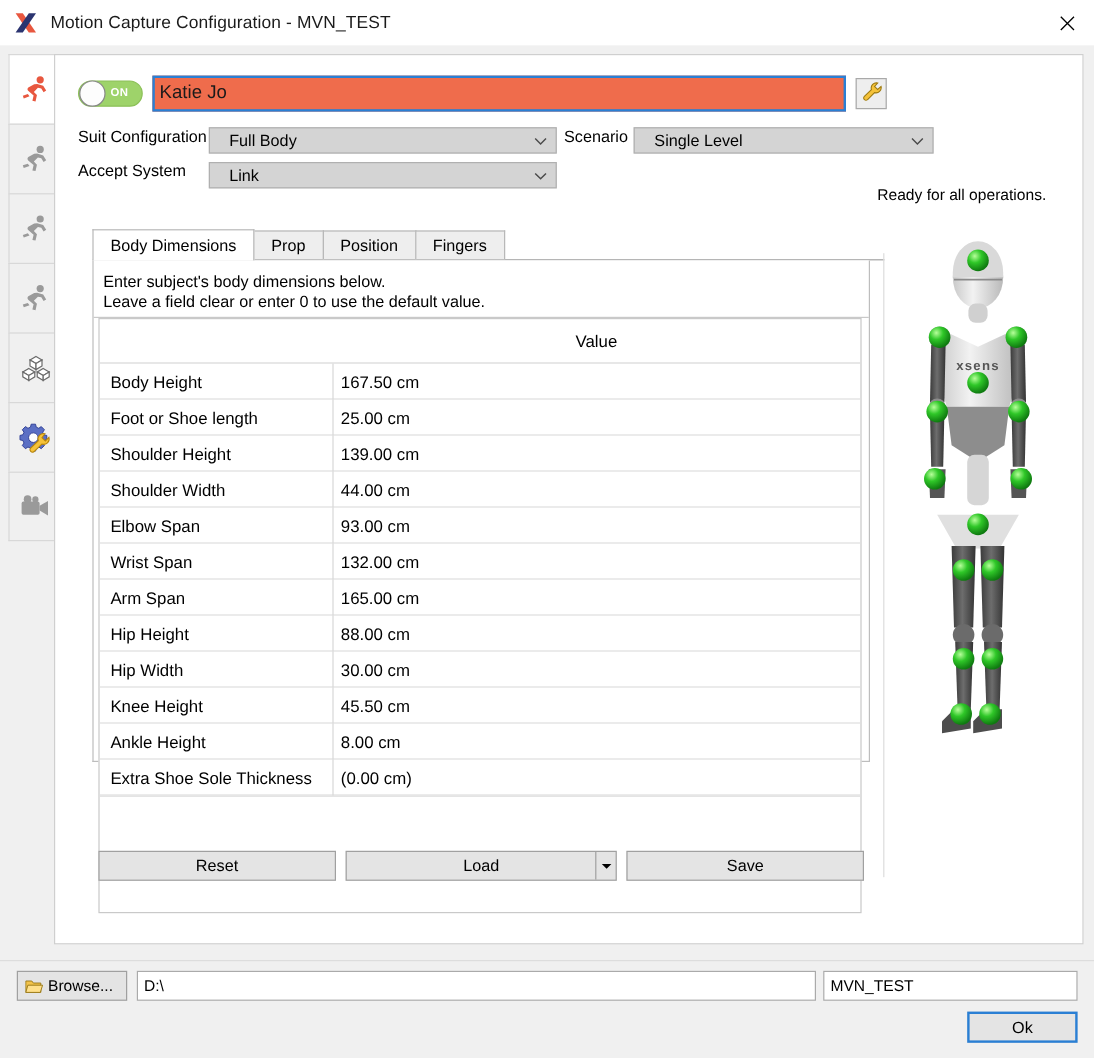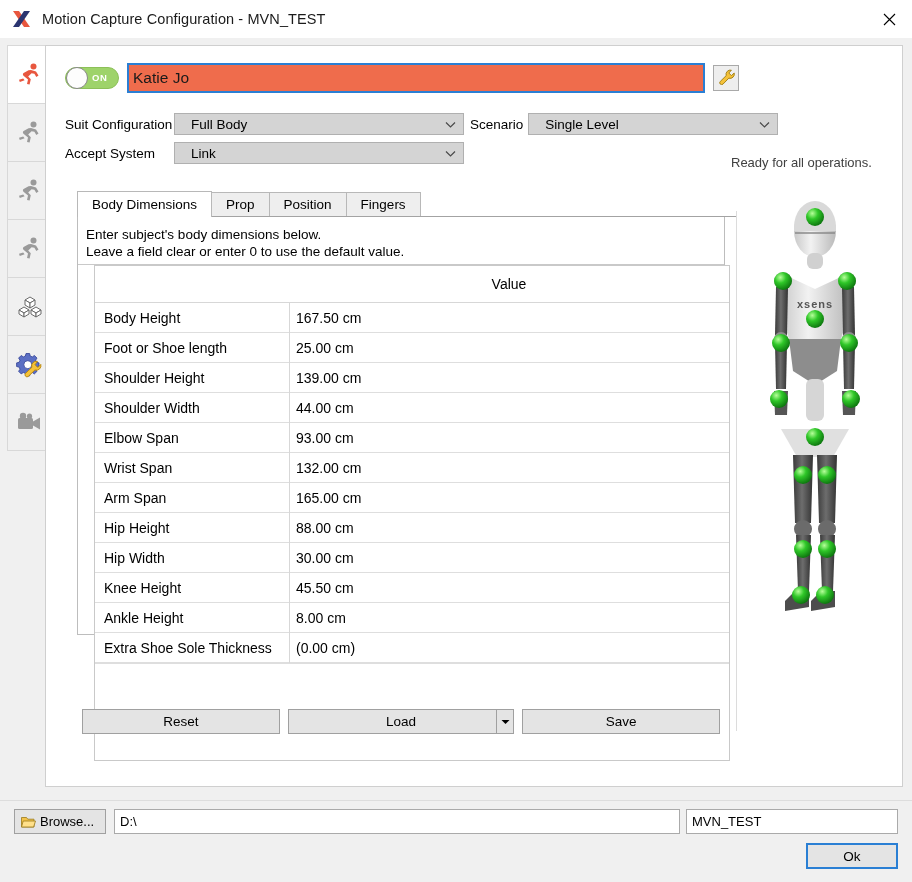--- a/index.html
+++ b/index.html
@@ -137,21 +137,21 @@
     background: #eeeeee;
     border: 1px solid #a9a9a9;
     display: flex; align-items: center; justify-content: center;
     cursor: default; flex: none;
   }
 
   
   .cfgrow {
     position: absolute; left: 0;
     height: 36px;
-    display: flex; align-items: center;
+    display: flex; 
   }
   .cfgrow.r1 { top: 45px; }
   .cfgrow.r2 { top: 74px; }
   .cfg-label {
     font-size: 13.5px; color: #000;
     white-space: nowrap;
   }
   .combo {
     height: 22px;
     background: #d4d4d4;
@@ -163,21 +163,21 @@
     cursor: default;
   }
   .combo .chev {
     position: absolute; right: 7px; top: 50%;
     transform: translateY(-50%);
   }
 
   .statustext {
     position: absolute;
     left: 666px; top: 94px;
-    font-size: 13px; color: #404040;
+    font-size: 13px; color: #000000;
     white-space: nowrap;
   }
 
   
   .tabstrip {
     position: absolute; left: 12px; top: 132px;
     width: 660px; height: 24px;
     display: flex; align-items: flex-end;
     border-bottom: 1px solid #a3a3a3;
   }
@@ -215,21 +215,20 @@
     padding: 5px 8px 0 8px;
     font-size: 13.5px; line-height: 17px; color: #000;
   }
 
   .tbl {
     position: absolute;
     left: 4px; top: 48px;
     width: 636px;
     border: 1px solid #c9c9c9;
     background: #fff;
-    margin-left: 12px;
   }
   .tbl-head {
     height: 37px;
     display: flex; align-items: center;
     border-bottom: 1px solid #d7d7d7;
   }
   .tbl-head .c1 { width: 194px; }
   .tbl-head .c2 {
     flex: 1; text-align: center;
     font-size: 14px; color: #000;

